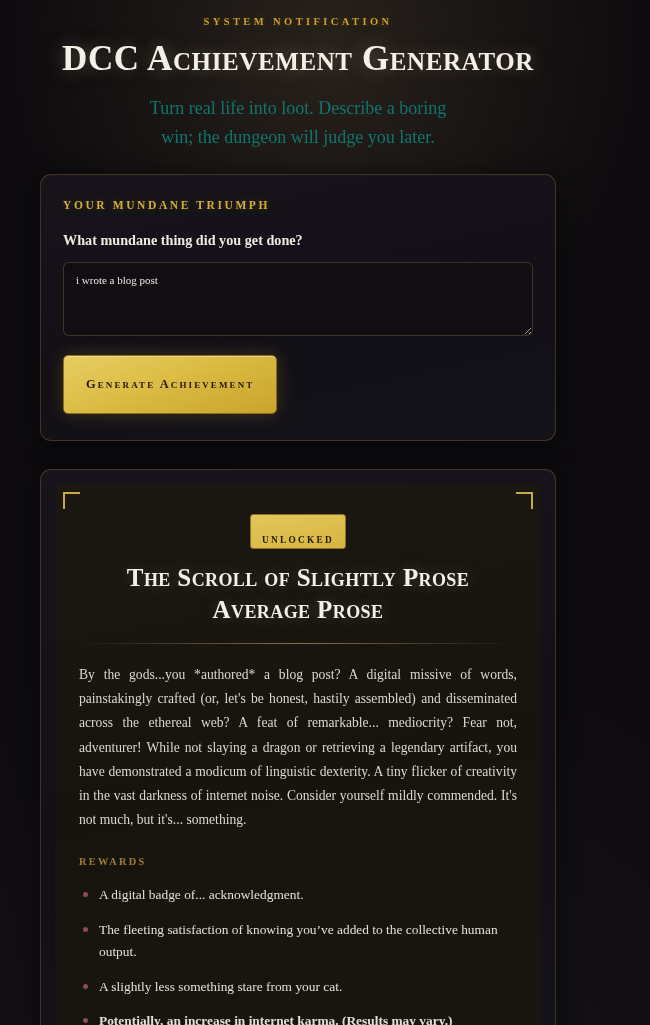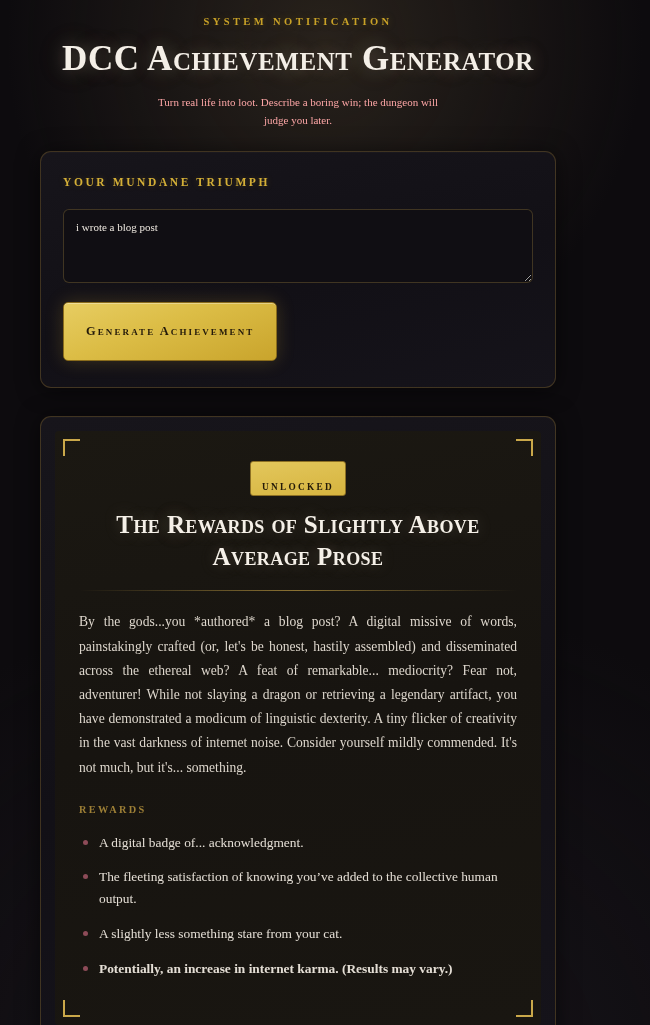--- a/index.html
+++ b/index.html
@@ -37,23 +37,23 @@
     font-size: 35px;
     line-height: 1.08;
     margin: 0 0 16px 0;
     font-weight: 700;
     font-variant: small-caps;
     letter-spacing: 0.6px;
     color: #f4efe7;
     text-shadow: 0 0 18px rgba(226,214,190,0.30), 0 0 42px rgba(201,162,39,0.13);
   }
   .tagline {
-    font-size: 11px;
+    font-size: 18px;
     line-height: 1.62;
-    color: #fca5a5;
+    color: #0f766e;
     max-width: 300px;
     margin: 0 auto;
     text-align: center;
   }
 
   
   .card {
     margin: 0 40px;
     border: 1px solid rgba(168,134,54,0.30);
     border-radius: 11px;
@@ -205,36 +205,37 @@
 <div class="page">
 
   <div class="header">
     <div class="eyebrow">System Notification</div>
     <h1 class="app-title">DCC Achievement Generator</h1>
     <p class="tagline">Turn real life into loot. Describe a boring win; the dungeon will judge you later.</p>
   </div>
 
   <div class="card form-card">
     <div class="section-label">Your Mundane Triumph</div>
+    <label class="field-label">What mundane thing did you get done?</label>
     <textarea class="textarea" placeholder="" style="">i wrote a blog post</textarea>
     <button class="generate-btn">Generate Achievement</button>
   </div>
 
   <div class="card result-card">
     <div class="achievement">
       <span class="corner tl"></span>
       <span class="corner tr"></span>
       <span class="corner bl"></span>
       <span class="corner br"></span>
 
       <div class="badge-row">
         <span class="badge">Unlocked</span>
       </div>
 
-      <h2 class="ach-title">The Rewards of Slightly Above Average Prose</h2>
+      <h2 class="ach-title">The Scroll of Slightly Prose Average Prose</h2>
       <div class="divider"></div>
       <p class="ach-body">By the gods...you *authored* a blog post? A digital missive of words, painstakingly crafted (or, let's be honest, hastily assembled) and disseminated across the ethereal web? A feat of remarkable... mediocrity? Fear not, adventurer! While not slaying a dragon or retrieving a legendary artifact, you have demonstrated a modicum of linguistic dexterity. A tiny flicker of creativity in the vast darkness of internet noise. Consider yourself mildly commended. It's not much, but it's... something.</p>
 
       <div class="rewards-label">Rewards</div>
       <ul class="rewards-list">
         <li>
           <span class="dot"></span>
           <span>A digital badge of... acknowledgment.</span>
         </li>
         <li>

